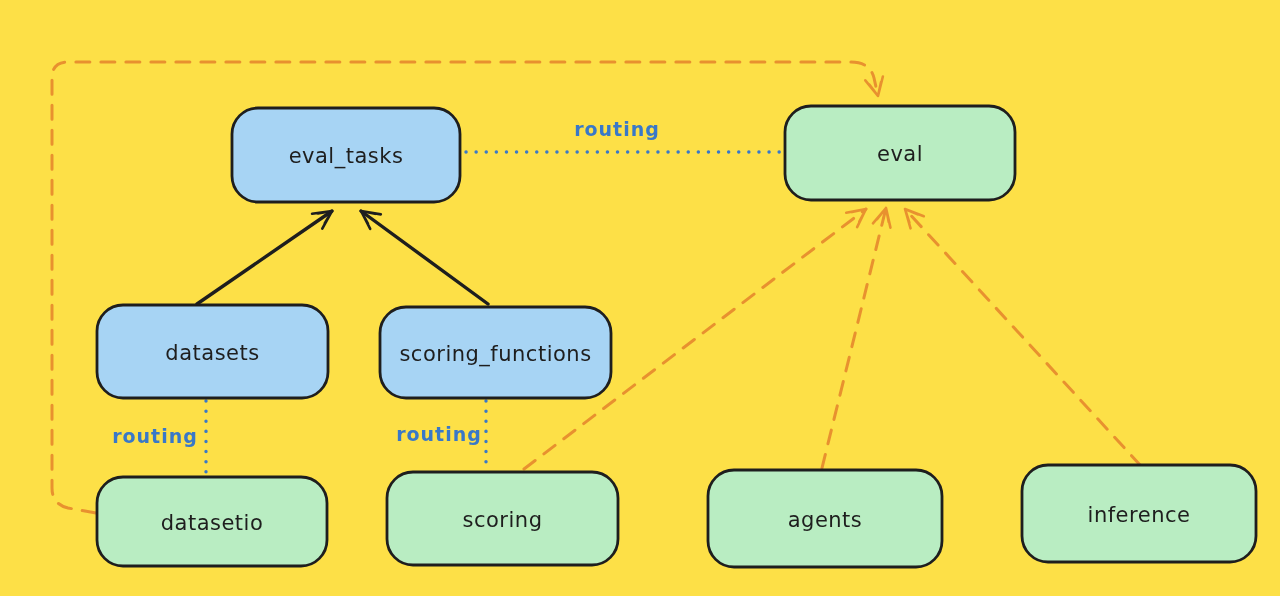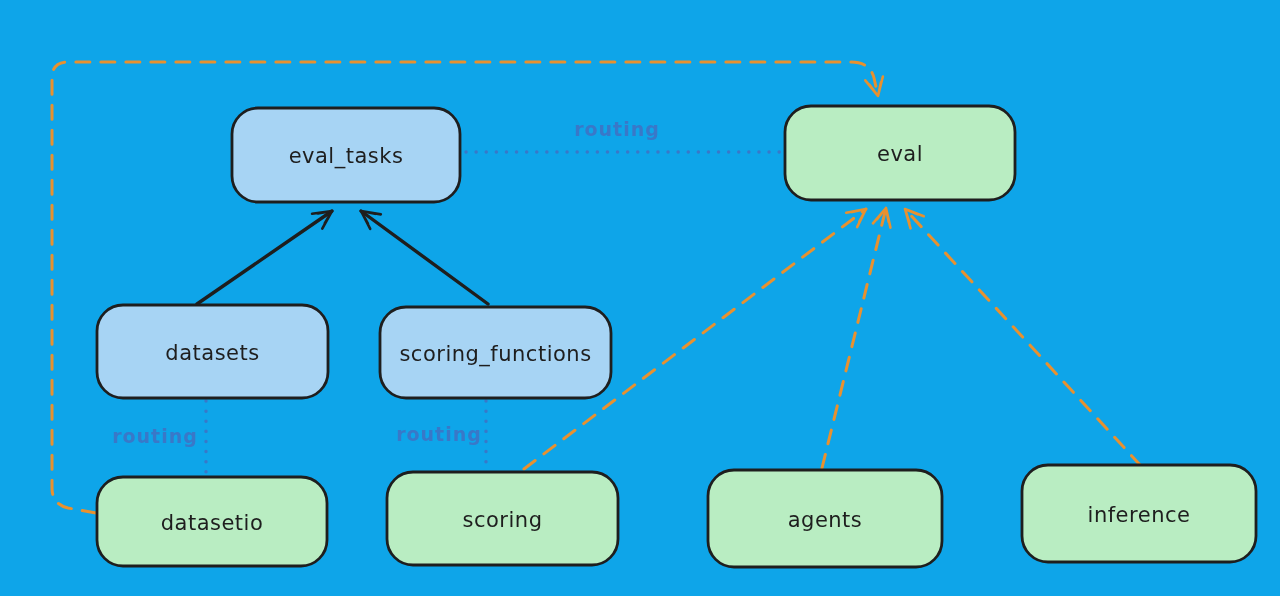--- a/index.html
+++ b/index.html
@@ -8,21 +8,21 @@
     background: #ffffff;
     width: 1280px;
     height: 596px;
     overflow: hidden;
     font-family: "DejaVu Sans", sans-serif;
   }
   .diagram-wrap {
     position: relative;
     width: 1280px;
     height: 596px;
-    background: #0ea5e9;
+    background: #fde047;
   }
   svg { display: block; }
   .node-label {
     font-family: "DejaVu Sans", sans-serif;
     font-size: 21px;
     letter-spacing: 0.5px;
     fill: #1e1e1e;
   }
   .routing-label {
     font-family: "DejaVu Sans", sans-serif;

